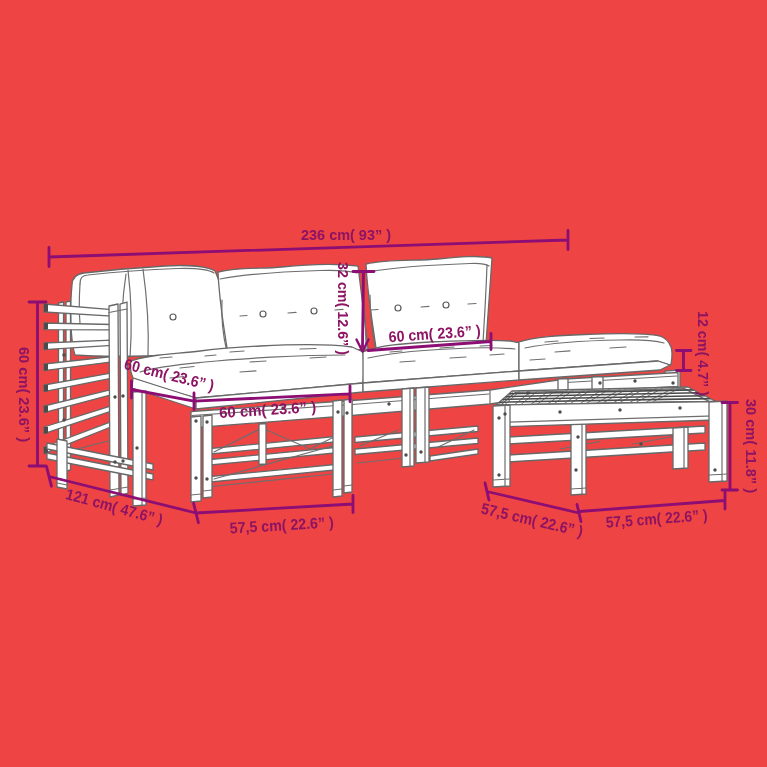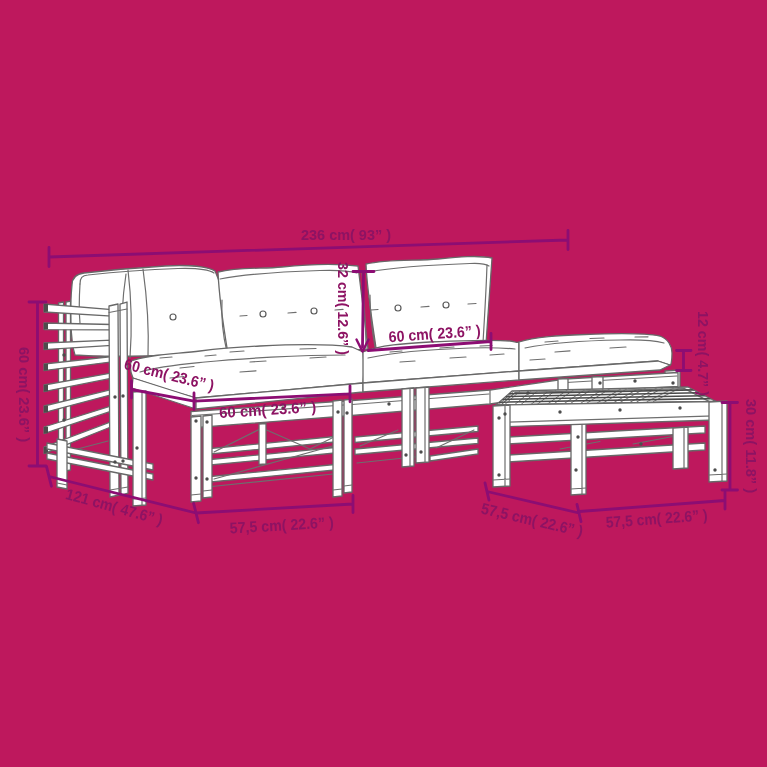--- a/index.html
+++ b/index.html
@@ -1,16 +1,16 @@
 <!DOCTYPE html>
 <html><head>
 <meta charset="utf-8">
 <style>
 html,body{margin:0;padding:0;background:#ffffff;}
-#stage{position:relative;width:767px;height:767px;background:#be185d;overflow:hidden;}
+#stage{position:relative;width:767px;height:767px;background:#ef4444;overflow:hidden;}
 </style>
 </head>
 <body>
 
 <div id="stage">
 <svg width="767" height="767" viewBox="0 0 767 767" stroke-linecap="round" stroke-linejoin="round">
 
 <g>
 <path d="M72,285 C72,278 76,274 84,273 C110,270 135,268 165,266 C190,264.5 208,267 215,271 C223,290 238,330 249,351 C230,356 200,354 180,355 C150,356 100,357 75,355 C70,340 70,305 72,285 Z" fill="#fff" stroke="#686868" stroke-width="1.3"></path>
 <path d="M80,284 C80,278 82,275.5 88,275 C115,272 150,269.5 178,268.5 C195,268 208,269 214,273" fill="none" stroke="#6e6e6e" stroke-width="1.2"></path>

